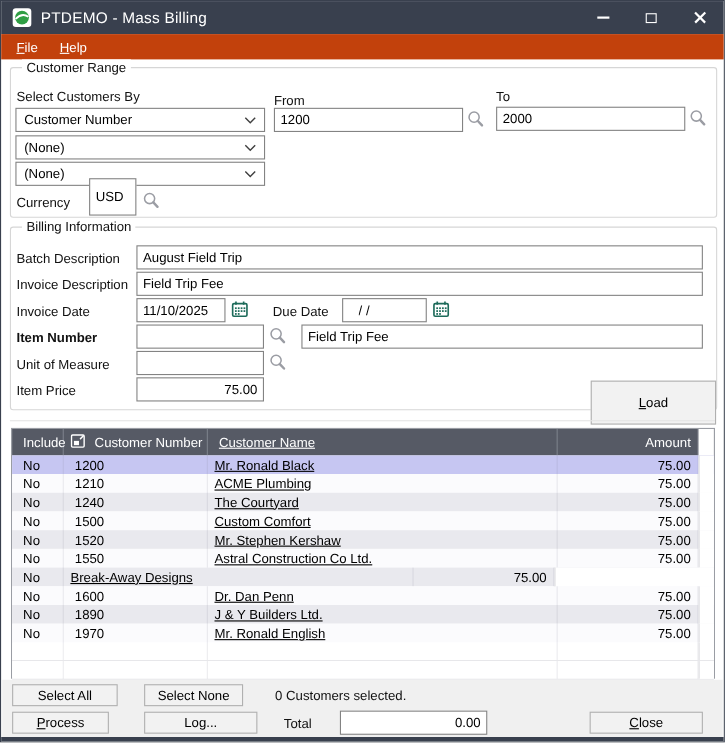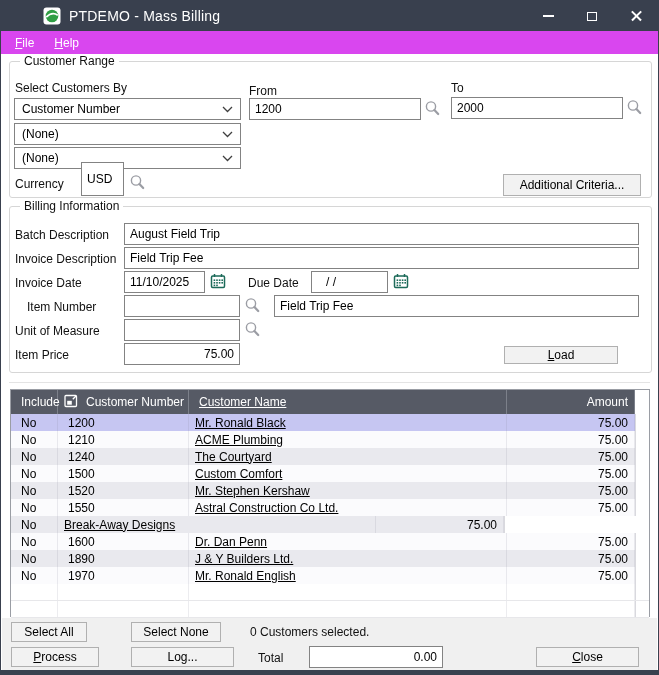--- a/index.html
+++ b/index.html
@@ -4,33 +4,33 @@
 <style>
   html,body{margin:0;padding:0;background:#d4d4d4;}
   *{box-sizing:border-box;}
   .window{
     position:relative;width:659px;height:675px;
     background:#ffffff;border:1px solid #39404e;
     font-family:"Liberation Sans", sans-serif;font-size:12px;color:#000;
     overflow:hidden;
   }
   
-  .titlebar{position:absolute;top:0;left:0;right:0;height:30px;background:#39404e;display:flex;align-items:center;padding-left:32px;}
+  .titlebar{position:absolute;top:0;left:0;right:0;height:30px;background:#39404e;display:flex;align-items:center;}
   .titlebar .logo{margin-left:10px;width:18px;height:18px;flex:0 0 auto;}
   .title-text{color:#fff;font-size:14px;margin-left:8px;letter-spacing:.2px;}
   .winbtns{position:absolute;right:0;top:0;height:30px;display:flex;}
   .winbtn{width:44px;height:30px;display:flex;align-items:center;justify-content:center;}
   .glyph-min{width:11px;height:2px;background:#fff;}
   .glyph-max{width:10px;height:9px;border:1.5px solid #fff;}
   .glyph-close{position:relative;width:13px;height:13px;}
   .glyph-close span{position:absolute;left:0;top:5.5px;width:13px;height:1.8px;background:#fff;}
   .glyph-close span:first-child{transform:rotate(45deg);}
   .glyph-close span:last-child{transform:rotate(-45deg);}
   
-  .menubar{position:absolute;top:30px;left:0;right:0;height:23px;background:#d946ef;color:#fff;display:flex;align-items:flex-start;}
+  .menubar{position:absolute;top:30px;left:0;right:0;height:23px;background:#c2410c;color:#fff;display:flex;align-items:flex-start;}
   .menu-item{padding:0 10px;height:23px;display:flex;align-items:center;}
   .menu-item:first-child{padding-left:14px;}
   .u{text-decoration:underline;}
   
   .groupbox{position:absolute;border:1px solid #d6d6d6;border-radius:3px;background:#fff;}
   .legend{position:absolute;top:-8px;left:10px;background:#fff;padding:0 4px;color:#111;}
   .lbl{position:absolute;white-space:nowrap;color:#111;}
   
   .tb{position:absolute;border:1px solid #838383;background:#fff;padding:2px 5px;font-family:"Liberation Sans",sans-serif;font-size:12px;color:#000;}
   .tb.right{text-align:right;}
@@ -141,21 +141,20 @@
         </svg></span>
   </div>
   <div class="lbl" style="left:14px;top:176px;">Currency</div>
   <input class="tb" style="left: 80px; top: 161px; width: 43px; height: 34px;" value="USD">
   <span class="icon" style="left:128px;top:173px;">
     <svg width="17" height="17" viewBox="0 0 17 17">
         <circle cx="7" cy="6.5" r="4.6" fill="none" stroke="#9b9da4" stroke-width="1.4"></circle>
         <line x1="10.4" y1="10" x2="14.2" y2="14" stroke="#9b9da4" stroke-width="2.2" stroke-linecap="round"></line>
       </svg>
   </span>
-  <div class="btn" style="left:502px;top:173px;width:138px;height:22px;">Additional Criteria...</div>
 
   <div class="groupbox" style="left:8px;top:205px;width:643px;height:167px;">
     <span class="legend">Billing Information</span>
   </div>
   <div class="lbl" style="left:14px;top:227px;">Batch Description</div>
   <input class="tb" style="left: 123px; top: 222px; width: 515px; height: 22px;" value="August Field Trip">
   <div class="lbl" style="left:14px;top:251px;">Invoice Description</div>
   <input class="tb" style="left: 123px; top: 246px; width: 515px; height: 22px;" value="Field Trip Fee">
   <div class="lbl" style="left:14px;top:275px;">Invoice Date</div>
   <input class="tb" style="left: 123px; top: 270px; width: 81px; height: 22px;" value="11/10/2025">
@@ -192,40 +191,40 @@
           <rect x="11.4" y="6.4" width="1.6" height="1.6"></rect>
           <rect x="3.6" y="9" width="1.6" height="1.6"></rect>
           <rect x="6.2" y="9" width="1.6" height="1.6"></rect>
           <rect x="8.8" y="9" width="1.6" height="1.6"></rect>
           <rect x="11.4" y="9" width="1.6" height="1.6"></rect>
           <rect x="3.6" y="11.6" width="1.6" height="1.6"></rect>
           <rect x="6.2" y="11.6" width="1.6" height="1.6"></rect>
         </g>
       </svg>
   </span>
-  <div class="lbl" style="left:26px;top:299px;">Item Number</div>
+  <div class="lbl" style="left:14px;top:299px;font-weight:bold;">Item Number</div>
   <input class="tb" style="left: 123px; top: 294px; width: 116px; height: 22px;" value="">
   <span class="icon" style="left:243px;top:296px;">
     <svg width="17" height="17" viewBox="0 0 17 17">
         <circle cx="7" cy="6.5" r="4.6" fill="none" stroke="#9b9da4" stroke-width="1.4"></circle>
         <line x1="10.4" y1="10" x2="14.2" y2="14" stroke="#9b9da4" stroke-width="2.2" stroke-linecap="round"></line>
       </svg>
   </span>
   <input class="tb" style="left: 273px; top: 294px; width: 365px; height: 22px;" value="Field Trip Fee">
   <div class="lbl" style="left:14px;top:323px;">Unit of Measure</div>
   <input class="tb" style="left: 123px; top: 318px; width: 116px; height: 22px;" value="">
   <span class="icon" style="left:243px;top:320px;">
     <svg width="17" height="17" viewBox="0 0 17 17">
         <circle cx="7" cy="6.5" r="4.6" fill="none" stroke="#9b9da4" stroke-width="1.4"></circle>
         <line x1="10.4" y1="10" x2="14.2" y2="14" stroke="#9b9da4" stroke-width="2.2" stroke-linecap="round"></line>
       </svg>
   </span>
   <div class="lbl" style="left:14px;top:347px;">Item Price</div>
   <input class="tb right" style="left: 123px; top: 342px; width: 116px; height: 22px;" value="75.00">
-  <div class="btn" style="left:503px;top:345px;width:114px;height:18px;">
+  <div class="btn" style="left:536px;top:345px;width:114px;height:40px;">
       <span><span class="u">L</span><span>oad</span></span>
     </div>
 
   <div class="divider"></div>
 
   <div class="grid">
     <div class="thead">
       <div class="th col-include">Include</div>
       <div class="th col-number">
         <span><svg width="15" height="14" viewBox="0 0 15 14">
@@ -320,21 +319,21 @@
           <div class="td col-include"></div>
           <div class="td col-number"></div>
           <div class="td col-name"></div>
           <div class="td col-amount"></div>
           <div class="td col-filler"></div>
         </div>
       </div>
   </div>
 
   <div class="footer"></div>
-  <div class="btn" style="left:10px;top:621px;width:76px;height:20px;">Select All</div>
+  <div class="btn" style="left:10px;top:621px;width:96px;height:20px;">Select All</div>
   <div class="btn" style="left:130px;top:621px;width:90px;height:20px;">Select None</div>
   <div class="lbl" style="left:249px;top:624px;">0 Customers selected.</div>
   <div class="btn" style="left:10px;top:646px;width:88px;height:20px;">
       <span><span class="u">P</span><span>rocess</span></span>
     </div>
   <div class="btn" style="left:130px;top:646px;width:103px;height:20px;">Log...</div>
   <div class="lbl" style="left:257px;top:650px;">Total</div>
   <input class="tb right" style="left: 308px; top: 645px; width: 134px; height: 22px;" value="0.00">
   <div class="btn" style="left:535px;top:646px;width:103px;height:20px;">
       <span><span class="u">C</span><span>lose</span></span>

